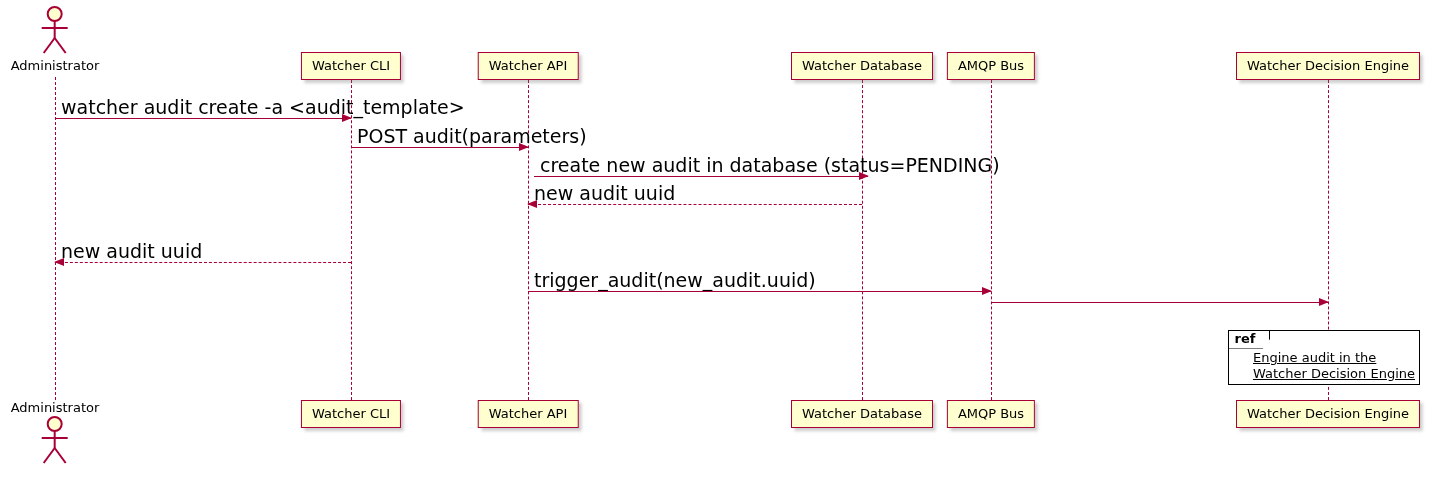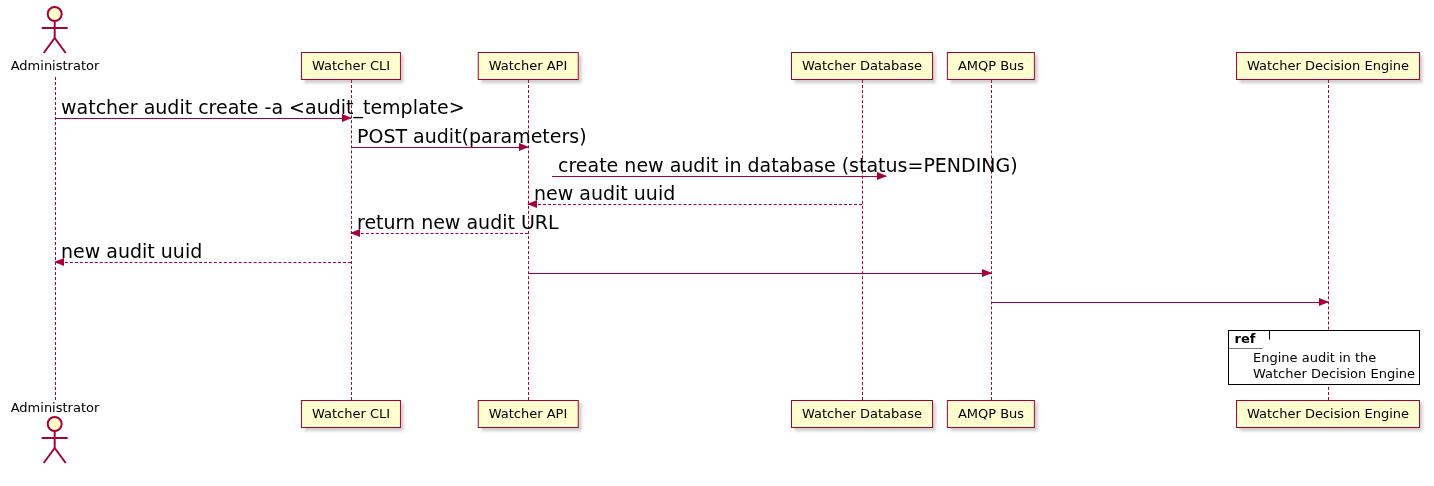--- a/index.html
+++ b/index.html
@@ -81,20 +81,21 @@
   }
   .arrowhead.right { right: -1px; border-left: 10px solid #A80036; }
   .arrowhead.left  { left: -1px;  border-right: 10px solid #A80036; }
 
   
   .ref-frame {
     position: absolute;
     background: #ffffff;
     border: 1.5px solid #000000;
     z-index: 4;
+    text-decoration: underline;
   }
   .ref-header {
     position: absolute;
     top: -0.5px; left: -0.5px;
     background: #ffffff;
     font-weight: bold;
     font-size: 13px;
     padding: 0 14px 2px 6px;
     border-right: 1.5px solid #000;
     border-bottom: 1.5px solid #000;
@@ -163,49 +164,44 @@
       </div>
   </div>
 
   <div class="message" style="left:351px; top:129px; width:177px;">
     <div class="msg-label">POST audit(parameters)</div>
     <div class="msg-line solid">
         <span class="arrowhead right"></span>
       </div>
   </div>
 
-  <div class="message" style="left:552px; top:158px; width:334px;">
+  <div class="message" style="left:534px; top:158px; width:334px;">
     <div class="msg-label">create new audit in database (status=PENDING)</div>
     <div class="msg-line solid">
         <span class="arrowhead right"></span>
       </div>
   </div>
 
   <div class="message" style="left:528px; top:186px; width:334px;">
     <div class="msg-label">new audit uuid</div>
     <div class="msg-line dashed">
         <span class="arrowhead left"></span>
       </div>
   </div>
 
-  <div class="message" style="left:351px; top:215px; width:177px;">
-    <div class="msg-label">return new audit URL</div>
-    <div class="msg-line dashed">
-        <span class="arrowhead left"></span>
-      </div>
-  </div>
 
   <div class="message" style="left:55px; top:244px; width:296px;">
     <div class="msg-label">new audit uuid</div>
     <div class="msg-line dashed">
         <span class="arrowhead left"></span>
       </div>
   </div>
 
   <div class="message" style="left:528px; top:273px; width:463px;">
+    <div class="msg-label">trigger_audit(new_audit.uuid)</div>
     <div class="msg-line solid">
         <span class="arrowhead right"></span>
       </div>
   </div>
 
   <div class="message" style="left:991px; top:302px; width:337px;">
     <div class="msg-line solid">
         <span class="arrowhead right"></span>
       </div>
   </div>

